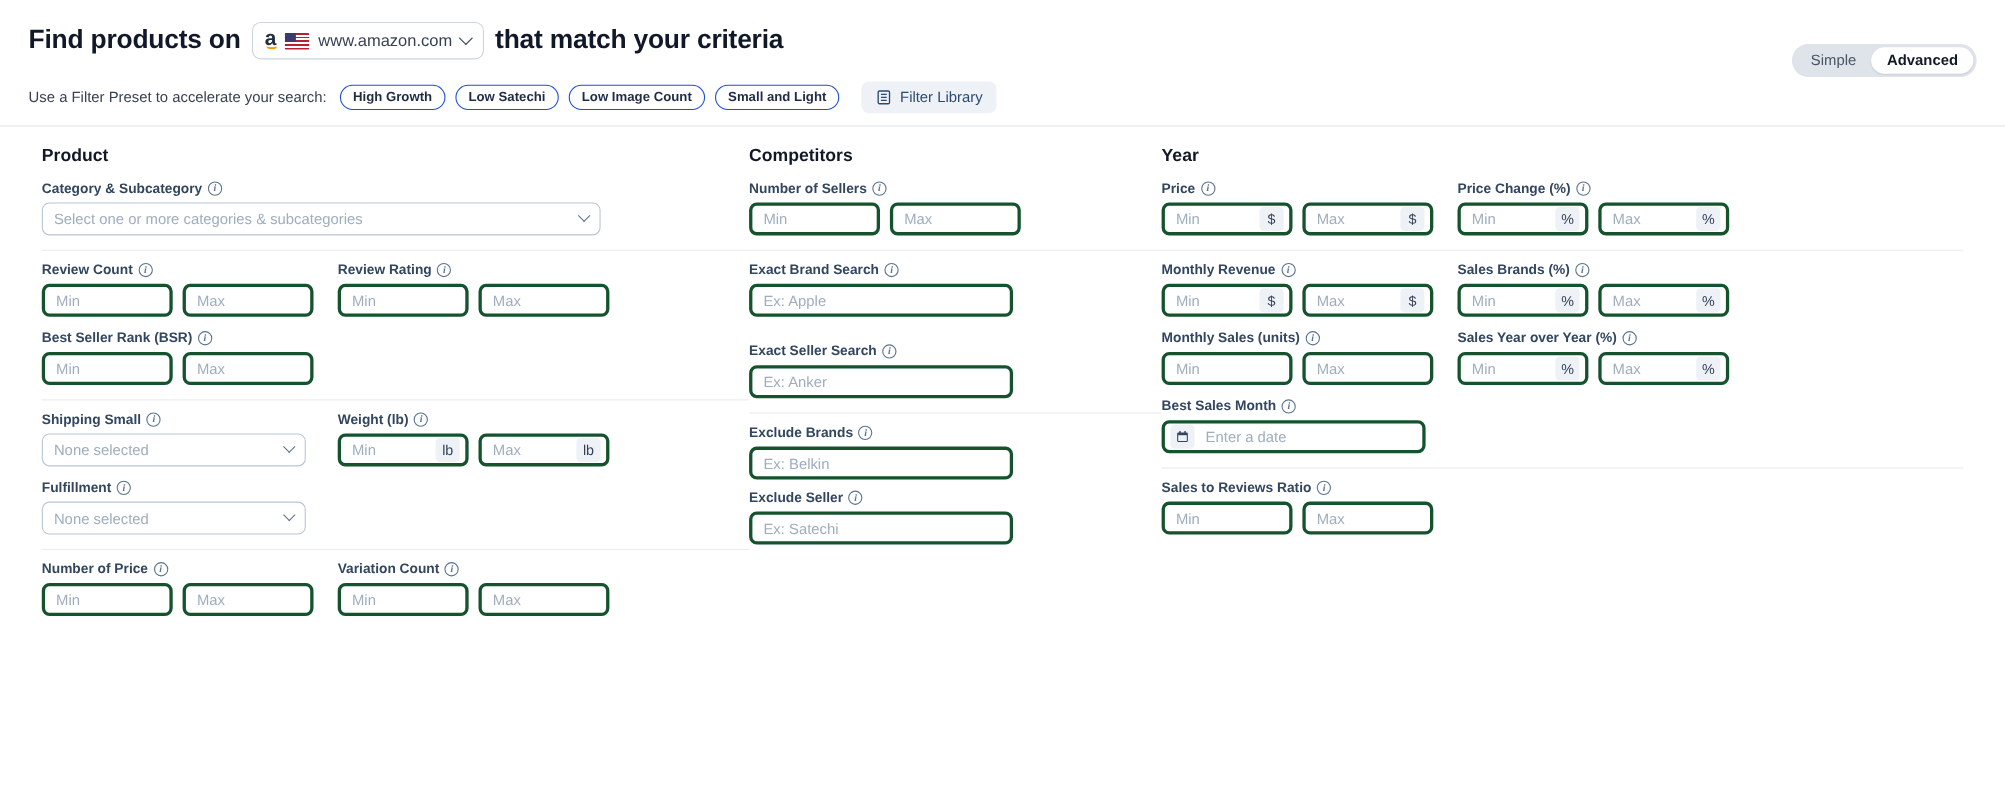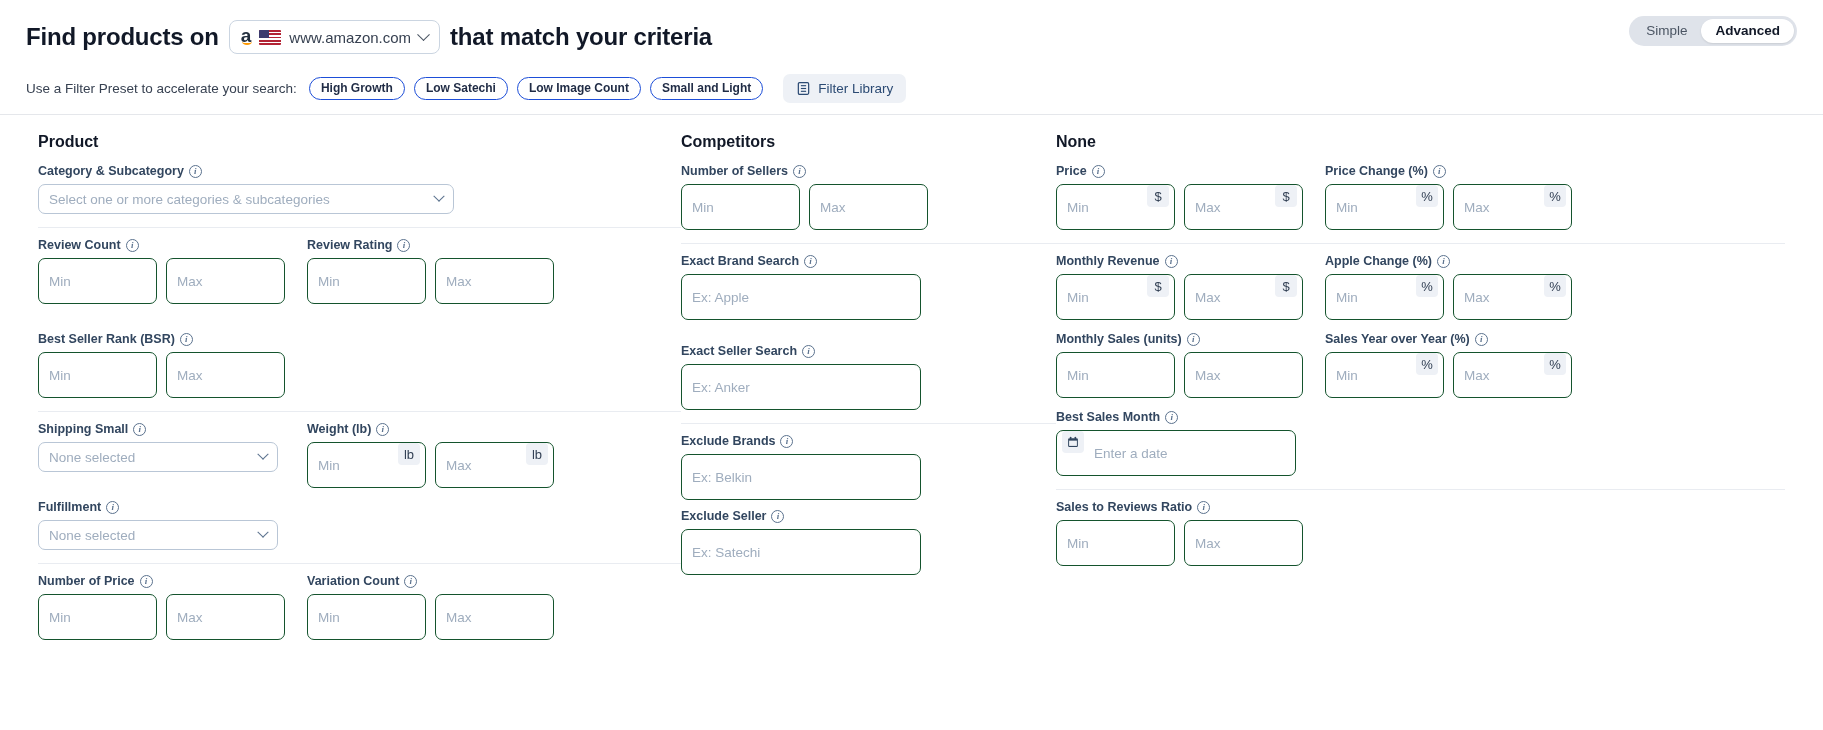--- a/index.html
+++ b/index.html
@@ -86,21 +86,21 @@
     width: 9px; height: 9px;
     border-right: 1.6px solid #4b5563;
     border-bottom: 1.6px solid #4b5563;
     transform: rotate(45deg) translate(-2px,-2px);
     flex: 0 0 auto;
   }
 
   .mode-toggle {
     position: absolute;
     right: 26px;
-    top: 16px;
+    top: 40px;
     display: flex;
     align-items: center;
     background: #dfe3ea;
     border-radius: 999px;
     padding: 3px;
     height: 30px;
   }
   .mode-opt {
     font-size: 13.5px;
     padding: 0 14px;
@@ -214,24 +214,24 @@
     font-family: "Liberation Serif", serif;
     line-height: 1;
     flex: 0 0 auto;
   }
 
   .inputs { display: flex; gap: 9px; }
 
   .inp {
     position: relative;
     display: flex;
-    align-items: flex-start;
-    border: 1px solid #14532d;
+    align-items: center;
+    border: 3px solid #14532d;
     border-radius: 7px;
-    height: 46px;
+    height: 30px;
     background: #fff;
     overflow: hidden;
   }
   .inp input {
     border: 0;
     outline: none;
     background: transparent;
     width: 100%;
     height: 100%;
     font-size: 13.5px;
@@ -268,21 +268,21 @@
   }
   .sel .val { font-size: 13.5px; color: #9fadbe; }
   .sel .chev2 {
     width: 8px; height: 8px;
     border-right: 1.6px solid #5b728e;
     border-bottom: 1.6px solid #5b728e;
     transform: rotate(45deg) translate(-2px,-2px);
   }
 
   
-  .w-cat   { width: 416px; gap: 24px; }
+  .w-cat   { width: 508px; gap: 24px; }
   .w-mm    { width: 119px; }
   .w-pair  { width: 247px; }
   .w-gap   { width: 22px; }
   .w-sel   { width: 240px; }
   .w-comp-long { width: 240px; }
   .w-date  { width: 240px; }
 </style>
 </head>
 <body>
 
@@ -370,21 +370,21 @@
             <div class="inp w-mm">
               <input type="text" placeholder="Min" style="">
             </div>
             <div class="inp w-mm">
               <input type="text" placeholder="Max" style="">
             </div>
           </div>
         </div>
       </div>
 
-      <div class="field" style="margin-top:24px">
+      <div class="field" style="margin-top:8px">
         <div class="field-label">
           <span>Best Seller Rank (BSR)</span>
           <span class="info-icon">i</span>
         </div>
         <div class="inputs">
           <div class="inp w-mm">
             <input type="text" placeholder="Min" style="">
           </div>
           <div class="inp w-mm">
             <input type="text" placeholder="Max" style="">
@@ -530,21 +530,21 @@
           <span class="info-icon">i</span>
         </div>
         <div class="inp w-comp-long">
           <input type="text" placeholder="Ex: Satechi" style="">
         </div>
       </div>
     </div>
   </div>
 
   <div class="col col-sales">
-    <div class="col-title">None</div>
+    <div class="col-title">Year</div>
 
     <div class="group bordered">
       <div class="group-row">
         <div class="field w-pair">
           <div class="field-label">
             <span>Price</span>
             <span class="info-icon">i</span>
           </div>
           <div class="inputs">
             <div class="inp w-mm">
@@ -591,21 +591,21 @@
             </div>
             <div class="inp w-mm">
               <input type="text" placeholder="Max" style="">
               <span class="adorn">$</span>
             </div>
           </div>
         </div>
         <div class="w-gap"></div>
         <div class="field w-pair">
           <div class="field-label">
-            <span>Apple Change (%)</span>
+            <span>Sales Brands (%)</span>
             <span class="info-icon">i</span>
           </div>
           <div class="inputs">
             <div class="inp w-mm">
               <input type="text" placeholder="Min" style="">
               <span class="adorn">%</span>
             </div>
             <div class="inp w-mm">
               <input type="text" placeholder="Max" style="">
               <span class="adorn">%</span>

